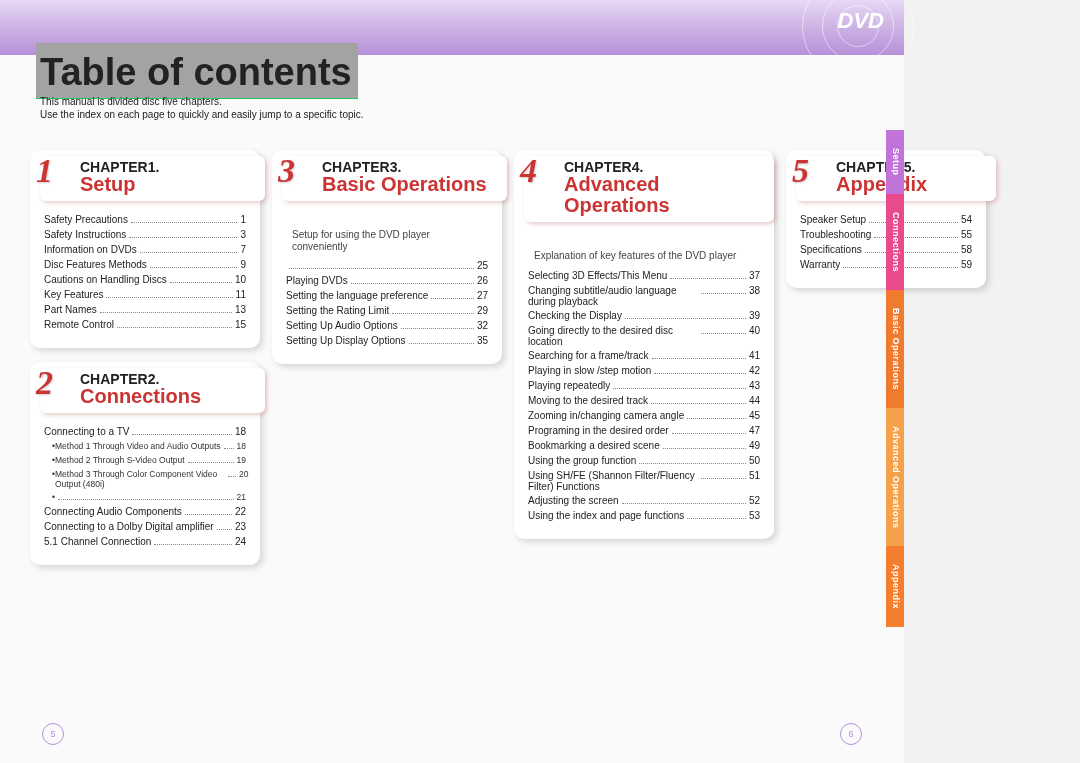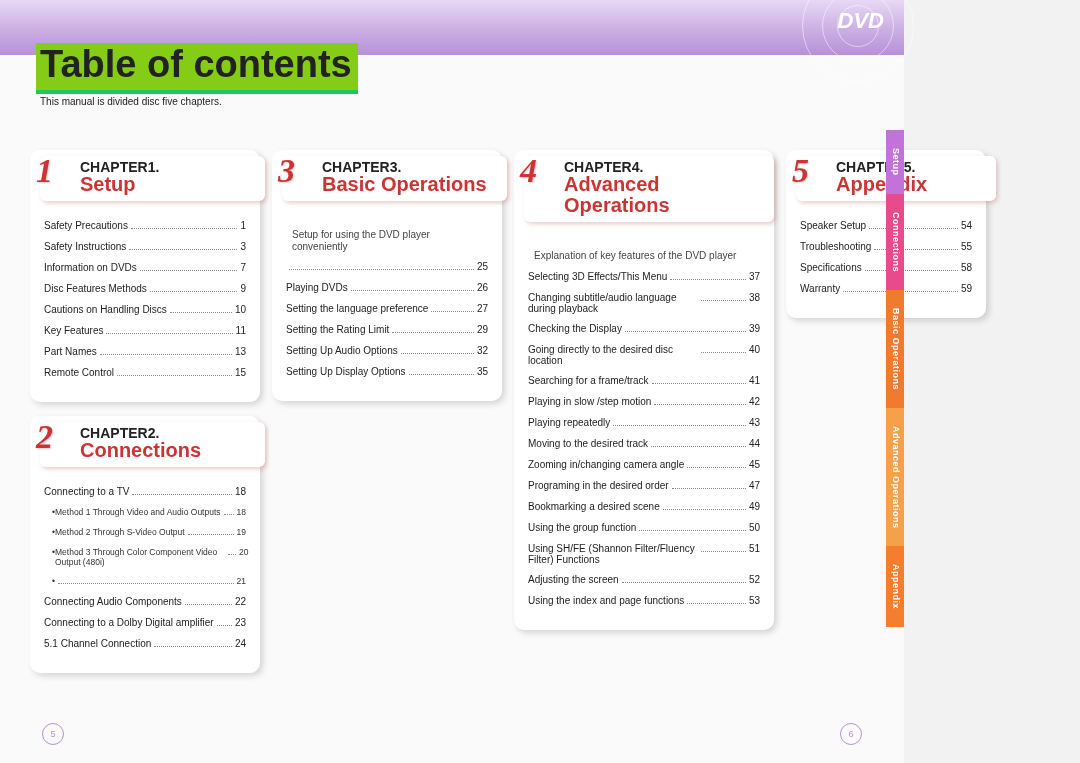--- a/index.html
+++ b/index.html
@@ -44,23 +44,23 @@
     border: 1px solid rgba(255,255,255,0.5);
     border-radius: 50%;
   }
   .main-title {
     position: absolute;
     top: 43px;
     left: 36px;
     font-size: 38px;
     font-weight: bold;
     color: #222;
-    background: #84cc16;
-    padding: 0 6px 4px 4px;
-    border-bottom: 4px solid #22c55e;
+    background: #a3a3a3;
+    padding: 8px 6px 4px 4px;
+    border-bottom: 1px solid #22c55e;
   }
   .intro {
     position: absolute;
     top: 95px;
     left: 40px;
     font-size: 10px;
     line-height: 1.3;
     color: #222;
   }
   .cols-wrap {
@@ -124,21 +124,21 @@
     line-height: 1.15;
   }
   .toc-list {
     list-style: none;
     padding: 0;
     margin: 0;
   }
   .toc-item {
     font-size: 10px;
     color: #222;
-    margin: 9px 0;
+    margin: 3px 0;
     display: flex;
     align-items: baseline;
   }
   .toc-text {
     flex: 0 0 auto;
     max-width: 170px;
   }
   .dots {
     flex: 1 1 auto;
     border-bottom: 1px dotted #888;
@@ -204,20 +204,21 @@
       <div class="dc" style="width:70px;height:70px;right:0px;top:-10px"></div>
       <div class="dc" style="width:40px;height:40px;right:15px;top:5px"></div>
     </div>
     <div class="dvd-logo">DVD</div>
   </div>
 
   <div class="main-title">Table of contents</div>
 
   <div class="intro">
     <div>This manual is divided disc five chapters.</div>
+    <div>Use the index on each page to quickly and easily jump to a specific topic.</div>
   </div>
 
   <div class="cols-wrap">
 
     <div class="col">
       <div class="chapter-box">
         <div class="chapter-heading">
           <div class="chapter-number-img">1</div>
           <div class="chapter-label">CHAPTER1.</div>
           <div class="chapter-title">Setup</div>

